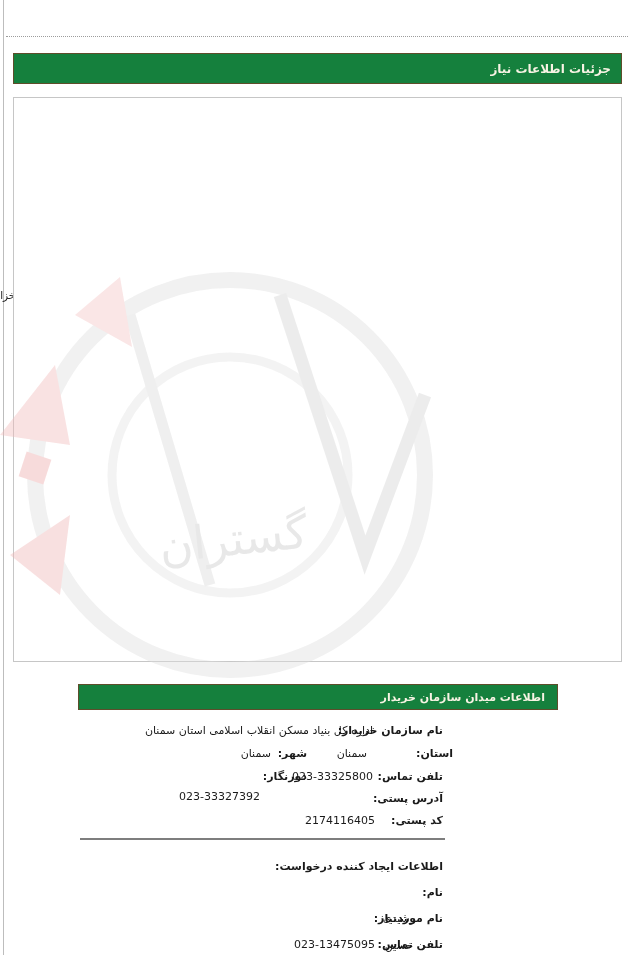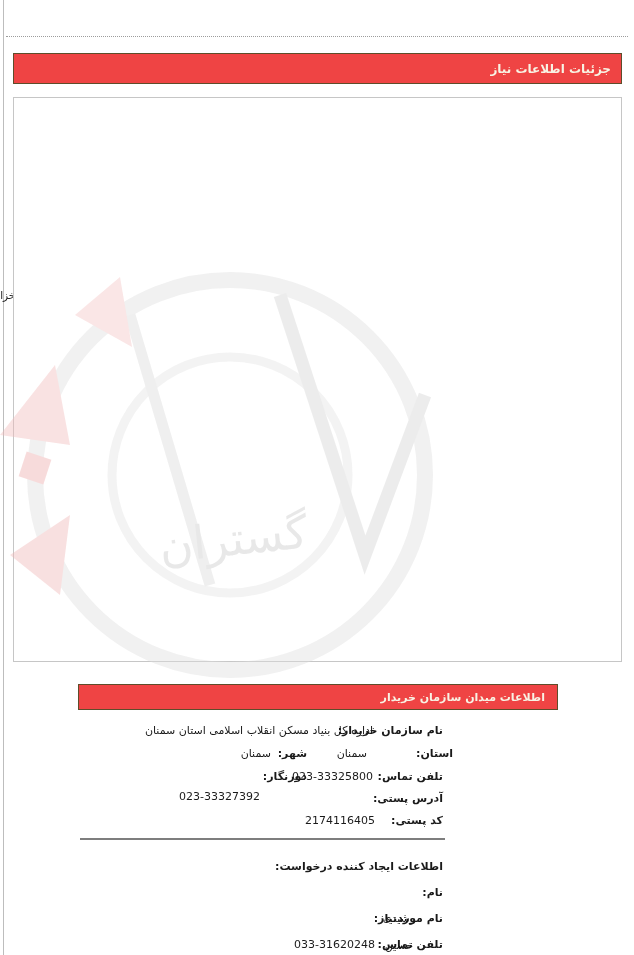--- a/index.html
+++ b/index.html
@@ -2,21 +2,21 @@
 <html lang="fa" dir="rtl"><head>
 <meta charset="utf-8">
 <style>
   html,body{margin:0;padding:0;background:#fff;}
   #page{position:relative;width:634px;height:955px;background:#fff;overflow:hidden;
         font-family:"DejaVu Sans",sans-serif;font-size:11px;color:#1a1a1a;direction:rtl;}
   .abs{position:absolute;}
   .lbl{font-size:11px;color:#1a1a1a;white-space:nowrap;}
   .wrap{white-space:normal;}
   .b{font-weight:bold;}
-  .bar{background:#ef4444;border:1px solid #5e4d2b;color:#f8f3e4;font-weight:bold;
+  .bar{background:#15803d;border:1px solid #5e4d2b;color:#f8f3e4;font-weight:bold;
        font-size:12px;display:flex;align-items:center;justify-content:flex-start;
        padding-right:10px;box-sizing:border-box;}
   .panel{border:1px solid #c6c6c6;background:#ffffff;}
   .box{position:absolute;border:1px solid #767676;background:#fff;font-size:11px;color:#111;
        display:flex;align-items:center;justify-content:center;box-sizing:border-box;
        box-shadow:inset 0 1px 2px rgba(0,0,0,0.07);}
   .ra{justify-content:flex-start;padding-right:5px;}
   .ltr{direction:ltr;}
   .small{font-size:10.5px;}
   .tiny{font-size:10px;}
@@ -273,21 +273,21 @@
 
   <span class="abs lbl b" style="right:191px;top:860px;">اطلاعات ایجاد کننده درخواست:</span>
 
   <span class="abs lbl b" style="right:191px;top:886px;">نام:</span>
   <span class="abs lbl" style="right:221px;top:939px;">حسین</span>
 
   <span class="abs lbl b" style="right:191px;top:912px;">نام موردنیاز:</span>
   <span class="abs lbl" style="right:219px;top:912px;text-align:right;">رشیدی</span>
 
   <span class="abs lbl b" style="right:191px;top:938px;">تلفن تماس:</span>
-  <span class="abs lbl ltr" style="right:259px;top:938px;">033-31620248</span>
+  <span class="abs lbl ltr" style="right:259px;top:938px;">023-13475095</span>
 
   <svg class="abs wm" style="left:-20px;top:255px;" width="580" height="440" viewBox="0 0 580 440">
     <circle cx="250" cy="220" r="195" fill="none" stroke="#dedede" stroke-width="16"></circle>
     <circle cx="250" cy="220" r="118" fill="none" stroke="#e3e3e3" stroke-width="9"></circle>
     <path d="M 300 40 L 385 300 L 445 140" fill="none" stroke="#d4d4d4" stroke-width="13"></path>
     <path d="M 150 60 L 230 330" fill="none" stroke="#dadada" stroke-width="11"></path>
     <polygon points="20,180 75,110 90,190" fill="#f2bcbc"></polygon>
     <polygon points="95,60 140,22 152,92" fill="#f4c4c4"></polygon>
     <rect x="42" y="200" width="26" height="26" fill="#eeacac" transform="rotate(18 55 213)"></rect>
     <polygon points="30,300 90,260 80,340" fill="#f0b6b6"></polygon>

